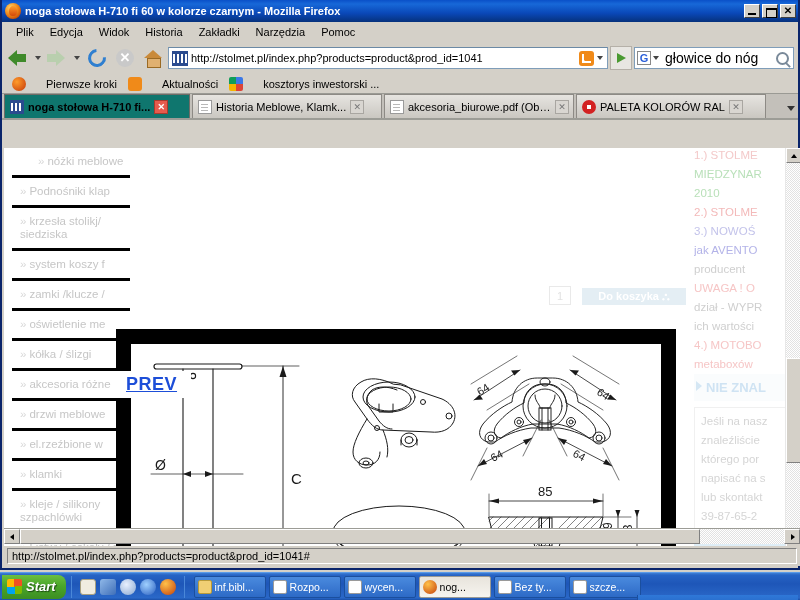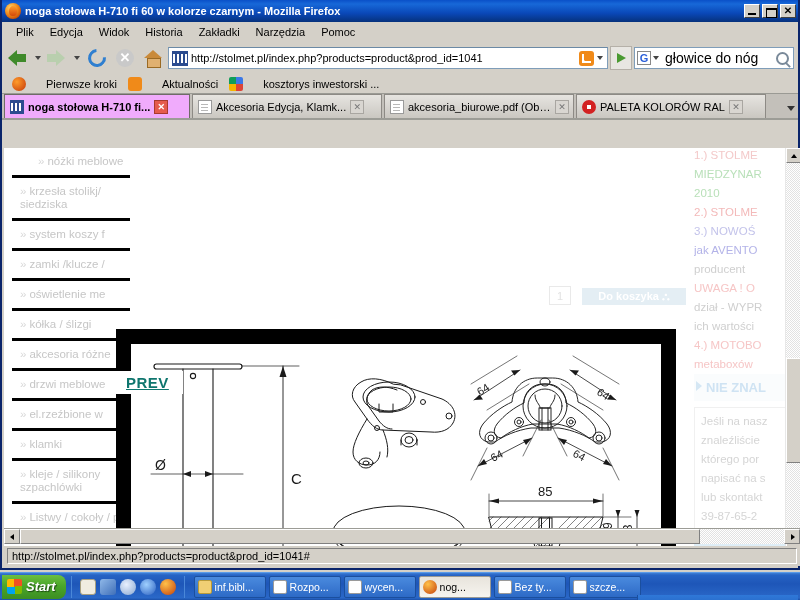--- a/index.html
+++ b/index.html
@@ -177,21 +177,21 @@
     padding-left: 2px; border-bottom: 2px solid #9c9c96;
   }
   .tab {
     height: 24px; display:flex; align-items:center; gap:4px;
     padding: 0 4px 0 5px; font-size: 11px; color:#000;
     background: linear-gradient(to bottom,#e6e4e0,#cac7c1);
     border:1px solid #8d8a85; border-bottom:none;
     margin-right: 2px; max-width: 190px; min-width: 0;
   }
   .tab.active {
-    background: #f0abfc; font-weight: bold;
+    background: #0f766e; font-weight: bold;
     border-color:#6f6c67;
   }
   .tab-label { white-space:nowrap; overflow:hidden; text-overflow:ellipsis; }
   .tab-ic { width:14px;height:14px;flex:0 0 14px; }
   .tab-ic.doc { background:#fff; border:1px solid #9a9a9a; position:relative;}
   .tab-ic.doc::after{content:"";position:absolute;left:2px;top:3px;right:3px;height:1px;background:#b8b8b8;box-shadow:0 3px 0 #b8b8b8,0 6px 0 #b8b8b8;}
   .tab-ic.stol { background:#2b4b8f; position:relative;}
   .tab-ic.stol::after{content:"";position:absolute;left:1px;top:3px;right:1px;bottom:3px;background:repeating-linear-gradient(90deg,#fff 0 2px,#2b4b8f 2px 4px);}
   .tab-ic.ral { border-radius:50%; background: radial-gradient(circle at 50% 50%, #fff 0 22%, #d32222 22% 100%); position:relative;}
   .tab-close {
@@ -277,21 +277,21 @@
   .hs-thumb{height:15px;background:#d4d0c8;border:1px solid #fff;border-right-color:#808080;border-bottom-color:#808080;}
 
   
   .lightbox {
     position:absolute; left:112px; top:181px; width:560px; height:293px;
     background:#000; padding:15px;
   }
   .lb-img { width:100%; height:100%; background:#fff; position:relative; overflow:hidden;}
   .lb-prev {
     position:absolute; left:0px; top:42px; background:#fff;
-    font-size:15px; font-weight:bold; color:#0f766e; padding:3px 14px 3px 10px;
+    font-size:18px; font-weight:bold; color:#1d4ed8; padding:3px 14px 3px 10px;
     letter-spacing:0.5px; z-index:5;
   }
   .lb-prev u{ text-decoration: underline; }
 
   
   .statusbar {
     position:absolute; left:2px; top:546px; width:796px; height:20px;
     background:#d4d0c8; display:flex; align-items:center;
   }
   .status-box {
@@ -430,21 +430,21 @@
     </div>
 
     <div class="tabbar">
       <div class="tab active" style="flex:0 0 186px">
         <span class="tab-ic stol"></span>
         <span class="tab-label">noga stołowa H-710 fi...</span>
         <span class="tab-close">✕</span>
       </div>
       <div class="tab" style="flex:0 0 190px">
         <span class="tab-ic doc"></span>
-        <span class="tab-label">Akcesoria Edycja, Klamk...</span>
+        <span class="tab-label">Historia Meblowe, Klamk...</span>
         <span class="tab-close">✕</span>
       </div>
       <div class="tab" style="flex:0 0 190px">
         <span class="tab-ic doc"></span>
         <span class="tab-label">akcesoria_biurowe.pdf (Obi...</span>
         <span class="tab-close">✕</span>
       </div>
       <div class="tab" style="flex:0 0 190px">
         <span class="tab-ic ral"></span>
         <span class="tab-label">PALETA KOLORÓW RAL</span>
@@ -452,20 +452,21 @@
       </div>
       <div class="tab-scroll"></div>
     </div>
 
     <div class="content">
 
       <div class="page">
 
         <div class="sidebar-left">
           <div class="side-row sub"><span class="chev">»</span><span>nóżki meblowe</span></div>
+          <div class="side-row"><span class="chev">»</span><span>Podnośniki klap</span></div>
           <div class="side-row"><span class="chev">»</span><span>krzesła stolikj/ siedziska</span></div>
           <div class="side-row"><span class="chev">»</span><span>system koszy f</span></div>
           <div class="side-row"><span class="chev">»</span><span>zamki /klucze /</span></div>
           <div class="side-row"><span class="chev">»</span><span>oświetlenie me</span></div>
           <div class="side-row"><span class="chev">»</span><span>kółka / ślizgi</span></div>
           <div class="side-row"><span class="chev">»</span><span>akcesoria różne</span></div>
           <div class="side-row"><span class="chev">»</span><span>drzwi meblowe</span></div>
           <div class="side-row"><span class="chev">»</span><span>el.rzeźbione w</span></div>
           <div class="side-row"><span class="chev">»</span><span>klamki</span></div>
           <div class="side-row"><span class="chev">»</span><span>kleje / silikony szpachlówki</span></div>

